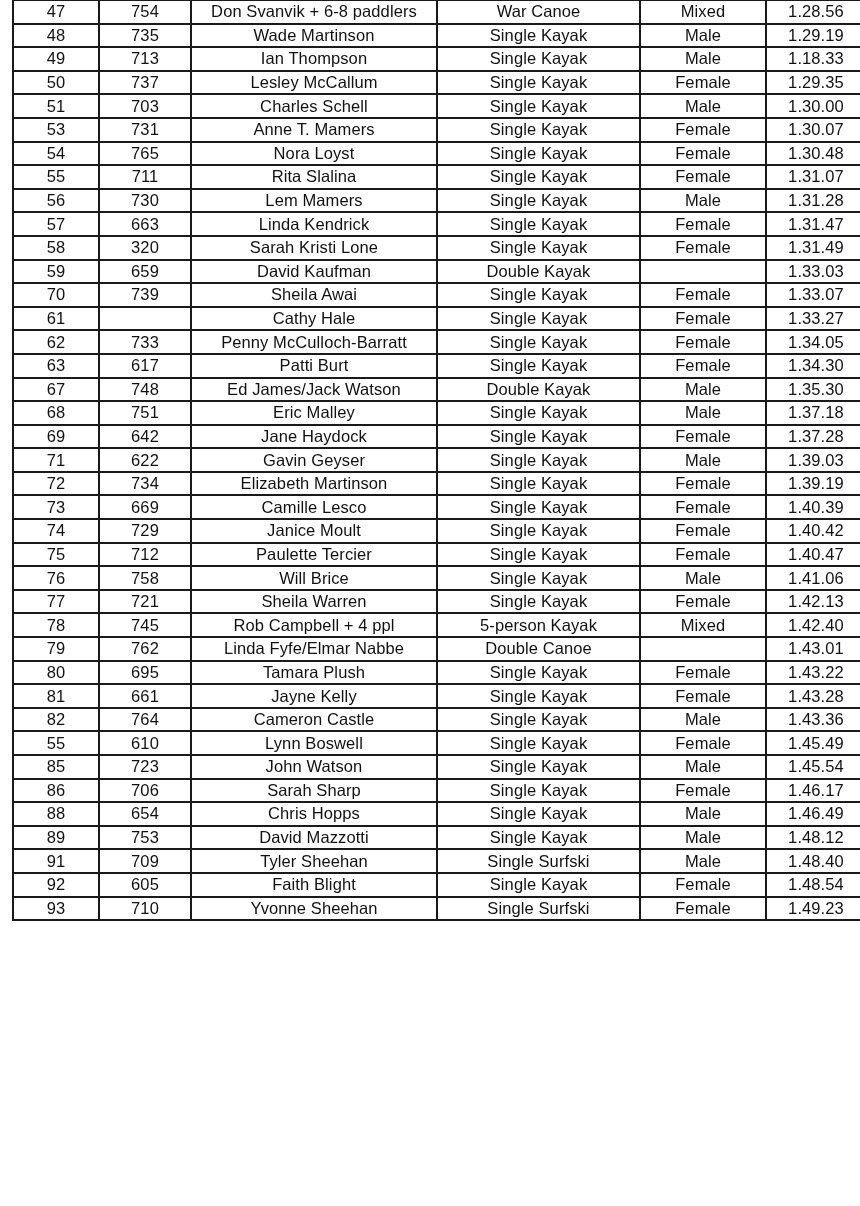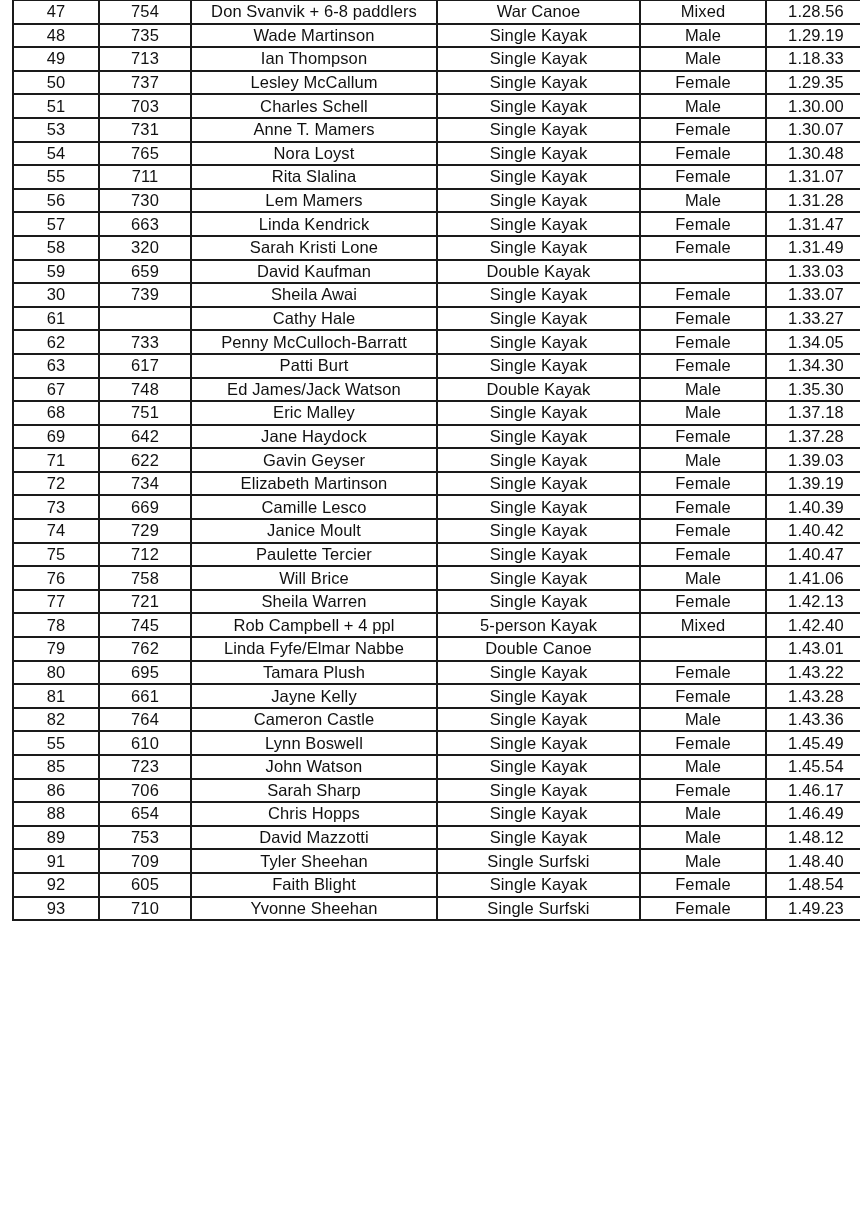--- a/index.html
+++ b/index.html
@@ -161,21 +161,21 @@
   <tr>
     <td>59</td>
     <td>659</td>
     <td>David Kaufman</td>
     <td>Double Kayak</td>
     <td></td>
     <td>1.33.03</td>
   </tr>
 
   <tr>
-    <td>30</td>
+    <td>70</td>
     <td>739</td>
     <td>Sheila Awai</td>
     <td>Single Kayak</td>
     <td>Female</td>
     <td>1.33.07</td>
   </tr>
 
   <tr>
     <td>61</td>
     <td></td>

